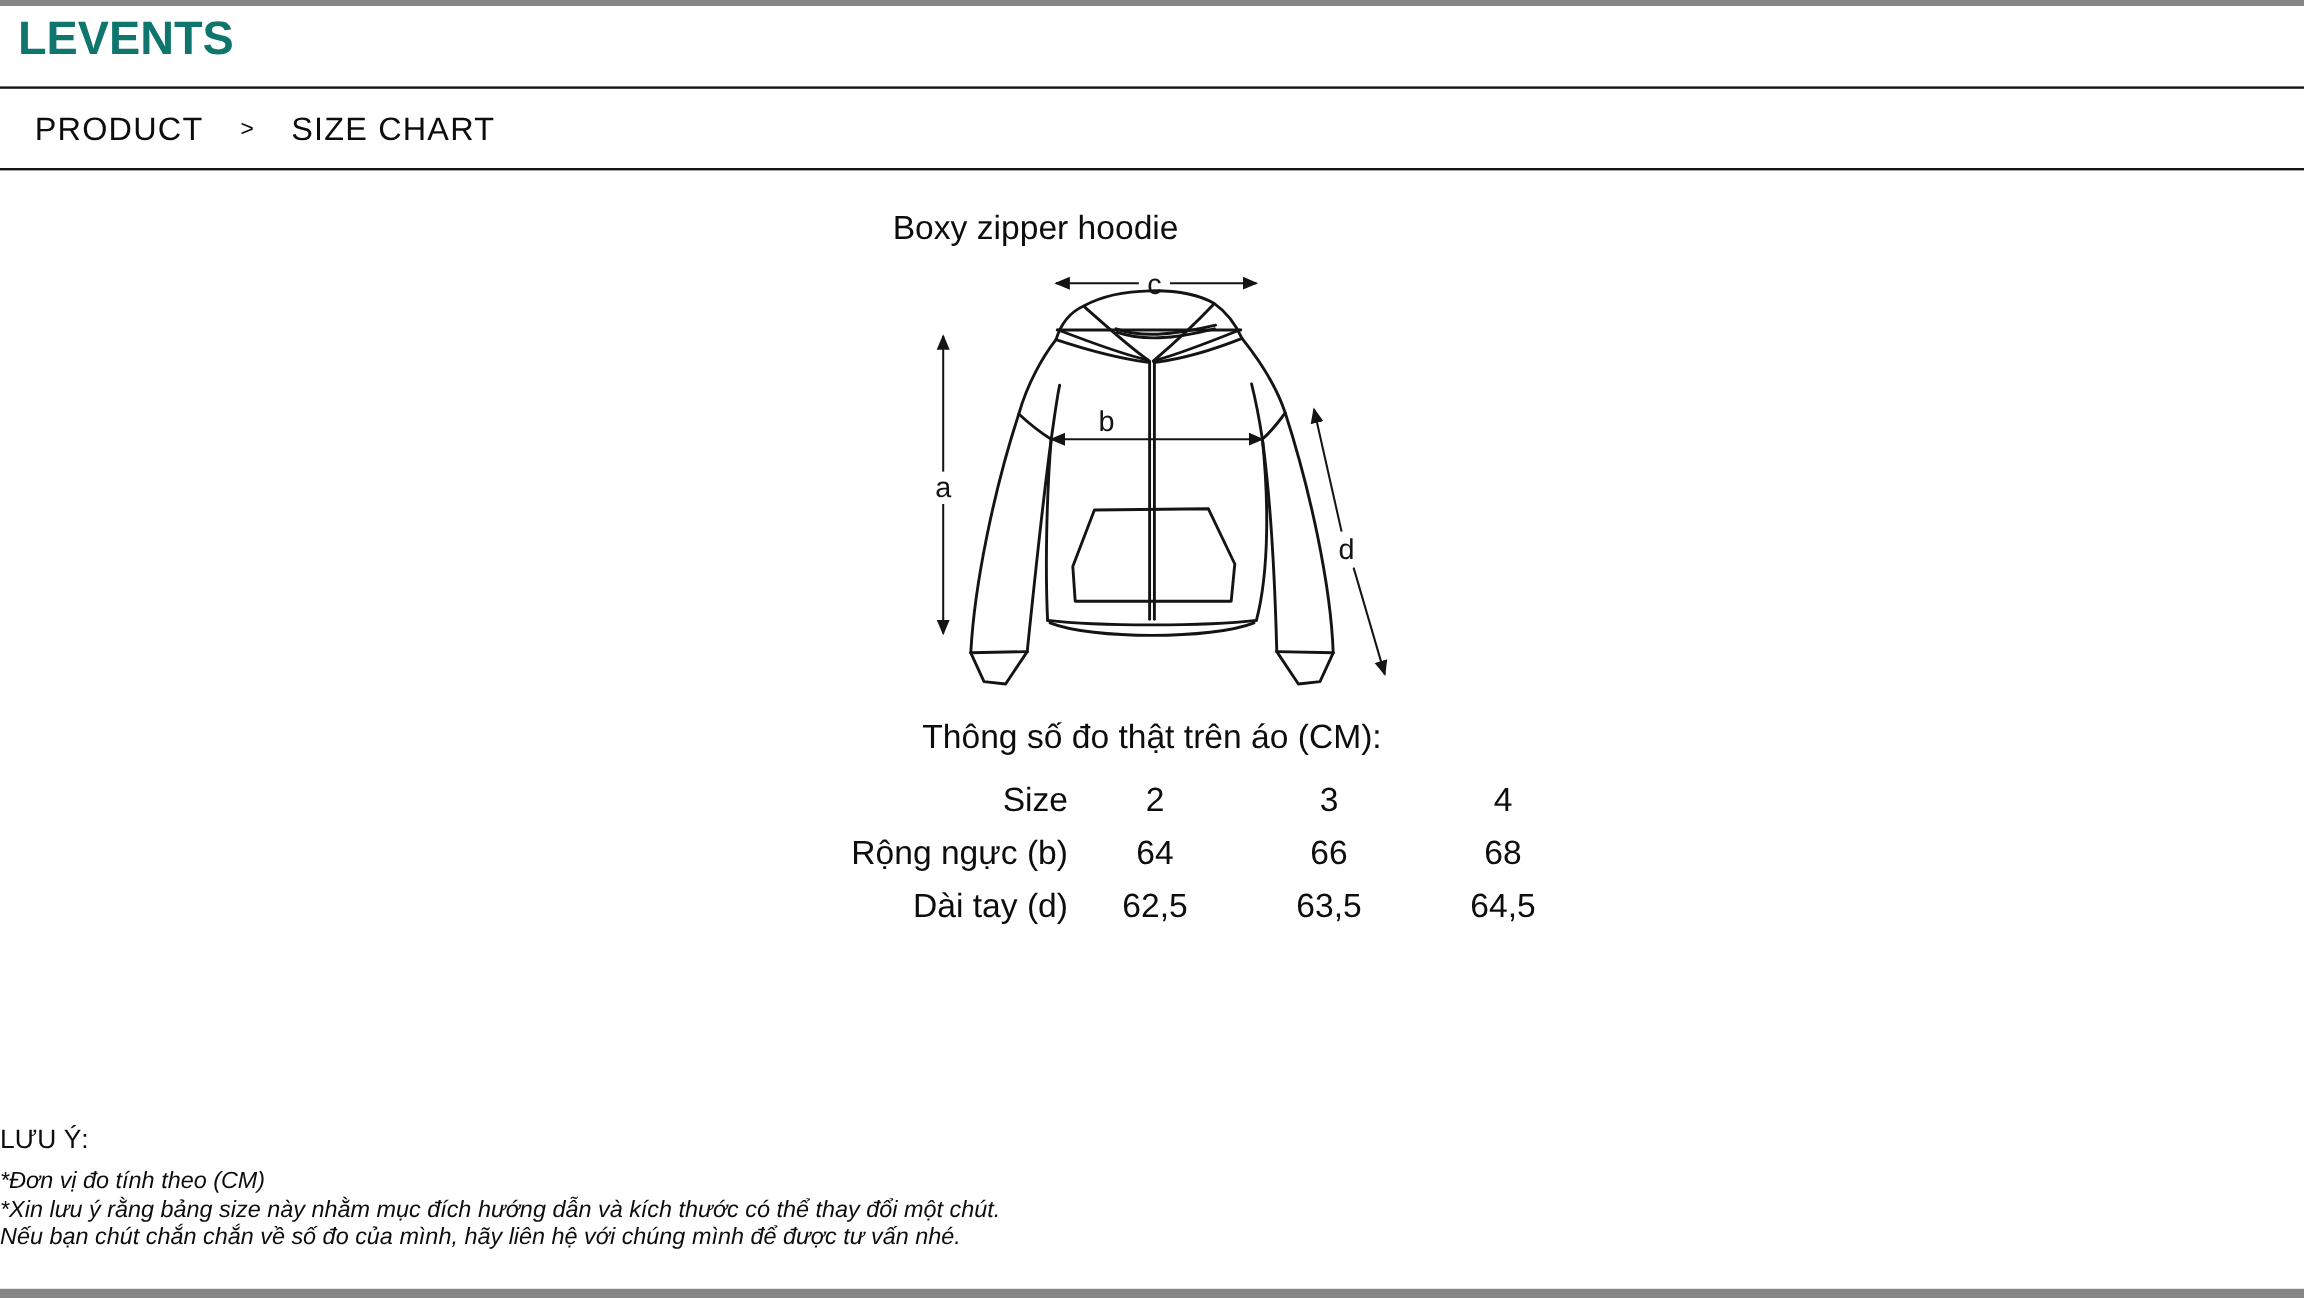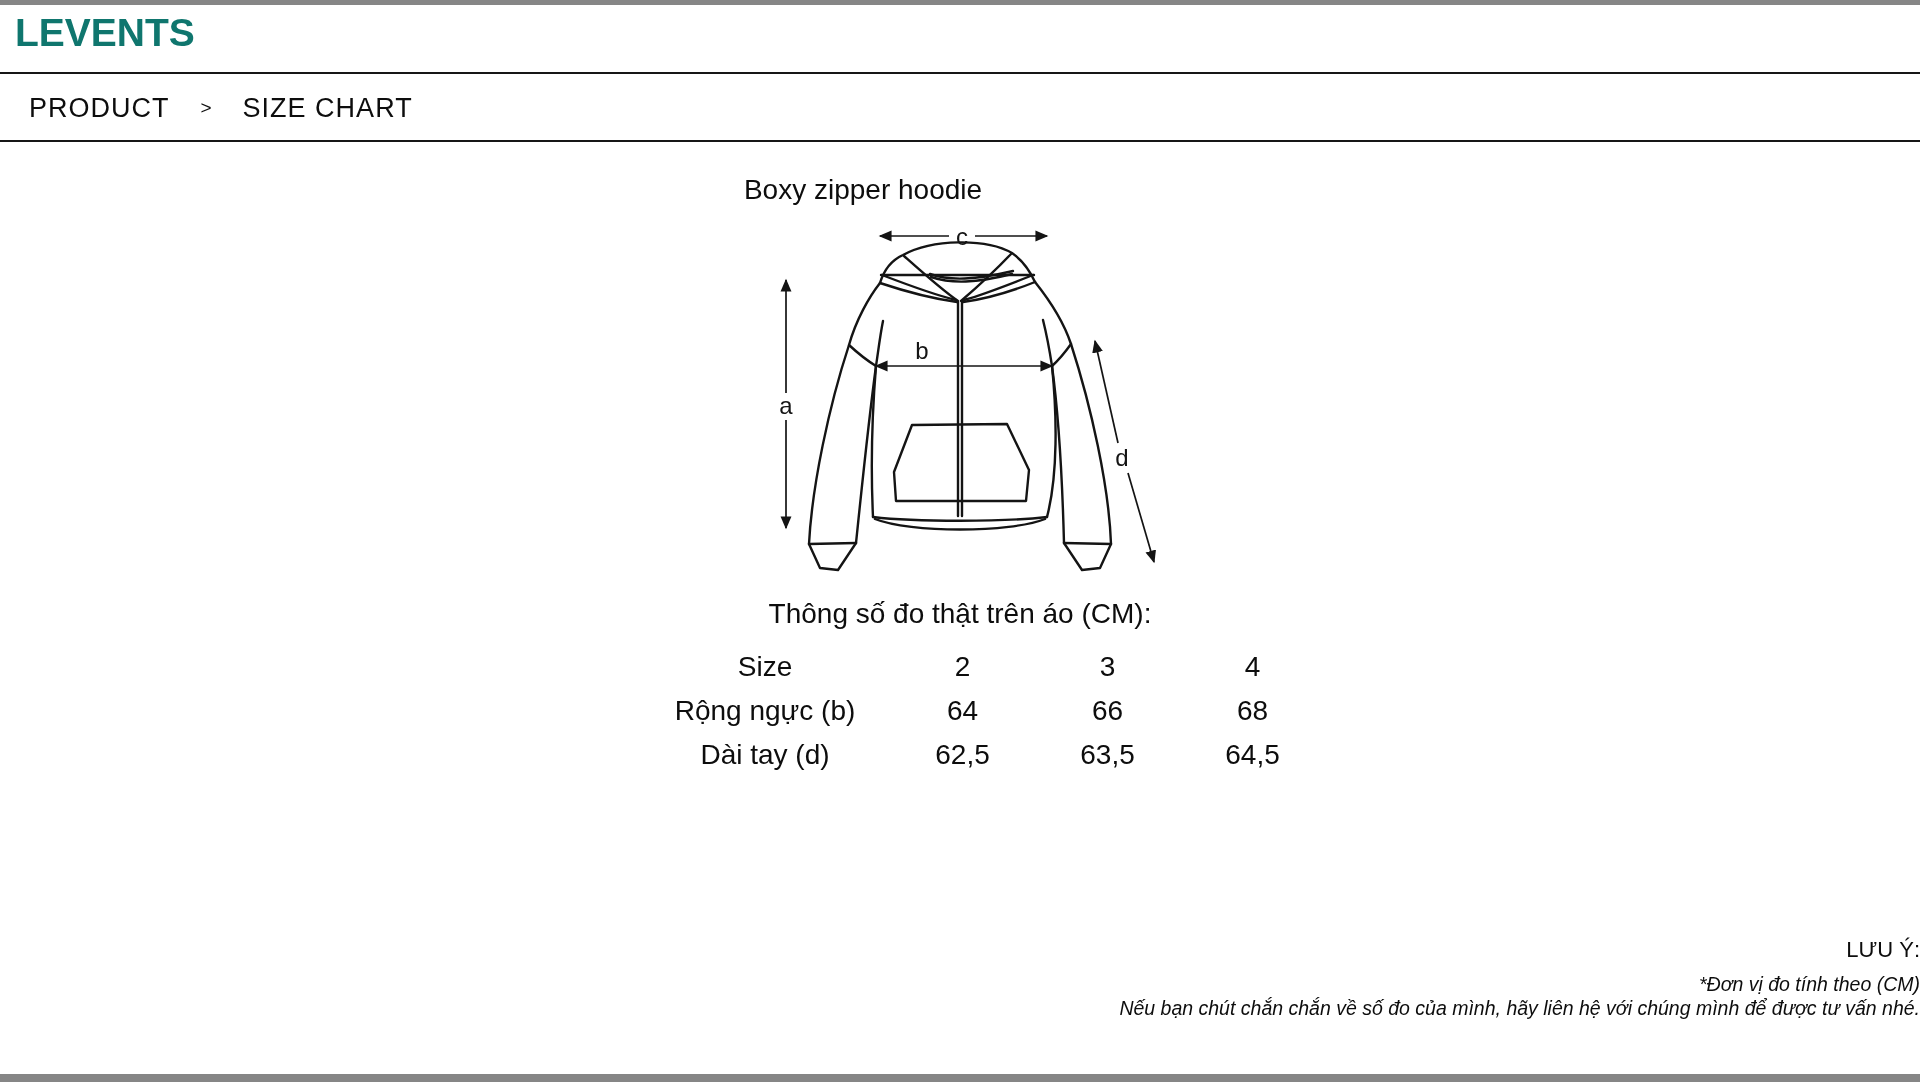--- a/index.html
+++ b/index.html
@@ -40,24 +40,24 @@
 
   .diagram { position:absolute; top:210px; left:770px; }
 
   .spec-heading {
     position:absolute; top:598px; left:0; width:1920px;
     text-align:center; font-size:28px; line-height:32px;
   }
 
   .size-table { position:absolute; top:645px; left:640px; width:690px; font-size:28px; }
   .trow { display:flex; height:44px; align-items:center; }
-  .tlabel { width:250px; text-align:center; }
+  .tlabel { width:250px; text-align:right; }
   .tval { width:145px; text-align:center; }
 
-  .notes { position:absolute; top:936px; left:0; width:1920px; text-align:right; }
+  .notes { position:absolute; top:936px; left:0; width:1920px; text-align:left; }
   .notes-heading { font-size:22px; line-height:28px; margin-bottom:9px; }
   .note-line { font-size:19.5px; line-height:23.5px;font-style:italic; }
 </style>
 </head>
 <body>
 
 <div class="accent-bar top"></div>
 
 <div class="logo">LEVENTS</div>
 <div class="rule r1"></div>
@@ -162,16 +162,17 @@
     <div class="tlabel">Dài tay (d)</div>
     <div class="tval">62,5</div>
     <div class="tval">63,5</div>
     <div class="tval">64,5</div>
   </div>
 </div>
 
 <div class="notes">
   <div class="notes-heading">LƯU Ý:</div>
   <div class="note-line">*Đơn vị đo tính theo (CM)</div>
+  <div class="note-line">*Xin lưu ý rằng bảng size này nhằm mục đích hướng dẫn và kích thước có thể thay đổi một chút.</div>
   <div class="note-line">Nếu bạn chút chắn chắn về số đo của mình, hãy liên hệ với chúng mình để được tư vấn nhé.</div>
 </div>
 
 <div class="accent-bar bottom"></div>
 
 </body></html>

